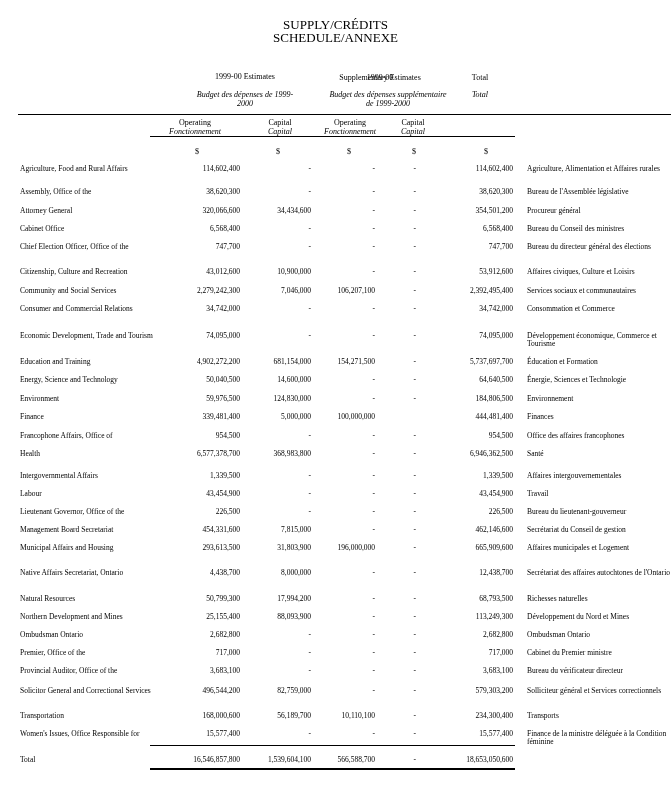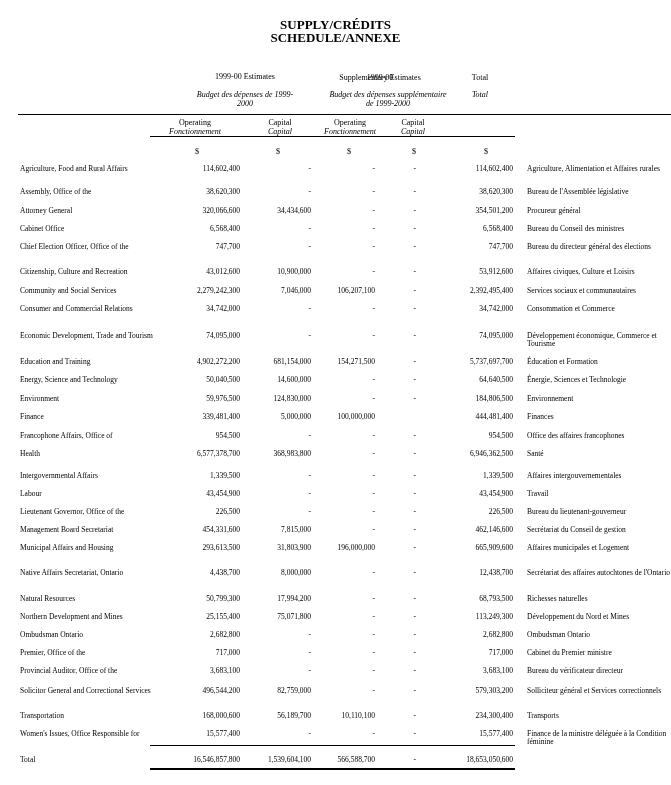--- a/index.html
+++ b/index.html
@@ -1,18 +1,18 @@
 <!DOCTYPE html>
 <html><head>
 <meta charset="utf-8">
 <style>
   html, body { margin:0; padding:0; background:#fff; }
   body { width:671px; height:785px; position:relative; overflow:hidden;
          font-family:"Liberation Serif", serif; color:#000; }
-  .title { position:absolute; left:0; width:671px; text-align:center; font-weight:bold; font-size:13px; line-height:13px; }
+  .title { position:absolute; left:0; width:671px; text-align:center; font-weight:normal; font-size:13px; line-height:13px; }
   .t1 { top:18px; } .t2 { top:31px; }
   .hd { position:absolute; font-size:8px; line-height:9px; text-align:center; }
   .it { font-style:italic; }
   .rule { position:absolute; background:#000; }
   .row { position:absolute; left:0; width:671px; font-size:7.5px; line-height:8px; }
   .row .name { position:absolute; left:20px; width:140px; }
   .row .num { position:absolute; text-align:right; }
   .c1 { left:150px; width:90px; } .c2 { left:245px; width:66px; }
   .c3 { left:310px; width:65px; } .c4 { left:390px; width:26px; }
   .c5 { left:420px; width:93px; }
@@ -243,21 +243,21 @@
       <span class="num c1">50,799,300</span>
       <span class="num c2">17,994,200</span>
       <span class="num c3">-</span>
       <span class="num c4">-</span>
       <span class="num c5">68,793,500</span>
       <span class="fr">Richesses naturelles</span>
     </div>
     <div class="row" style="top: 613px;">
       <span class="name">Northern Development and Mines</span>
       <span class="num c1">25,155,400</span>
-      <span class="num c2">75,071,800</span>
+      <span class="num c2">88,093,900</span>
       <span class="num c3">-</span>
       <span class="num c4">-</span>
       <span class="num c5">113,249,300</span>
       <span class="fr">Développement du Nord et Mines</span>
     </div>
     <div class="row" style="top: 631px;">
       <span class="name">Ombudsman Ontario</span>
       <span class="num c1">2,682,800</span>
       <span class="num c2">-</span>
       <span class="num c3">-</span>

